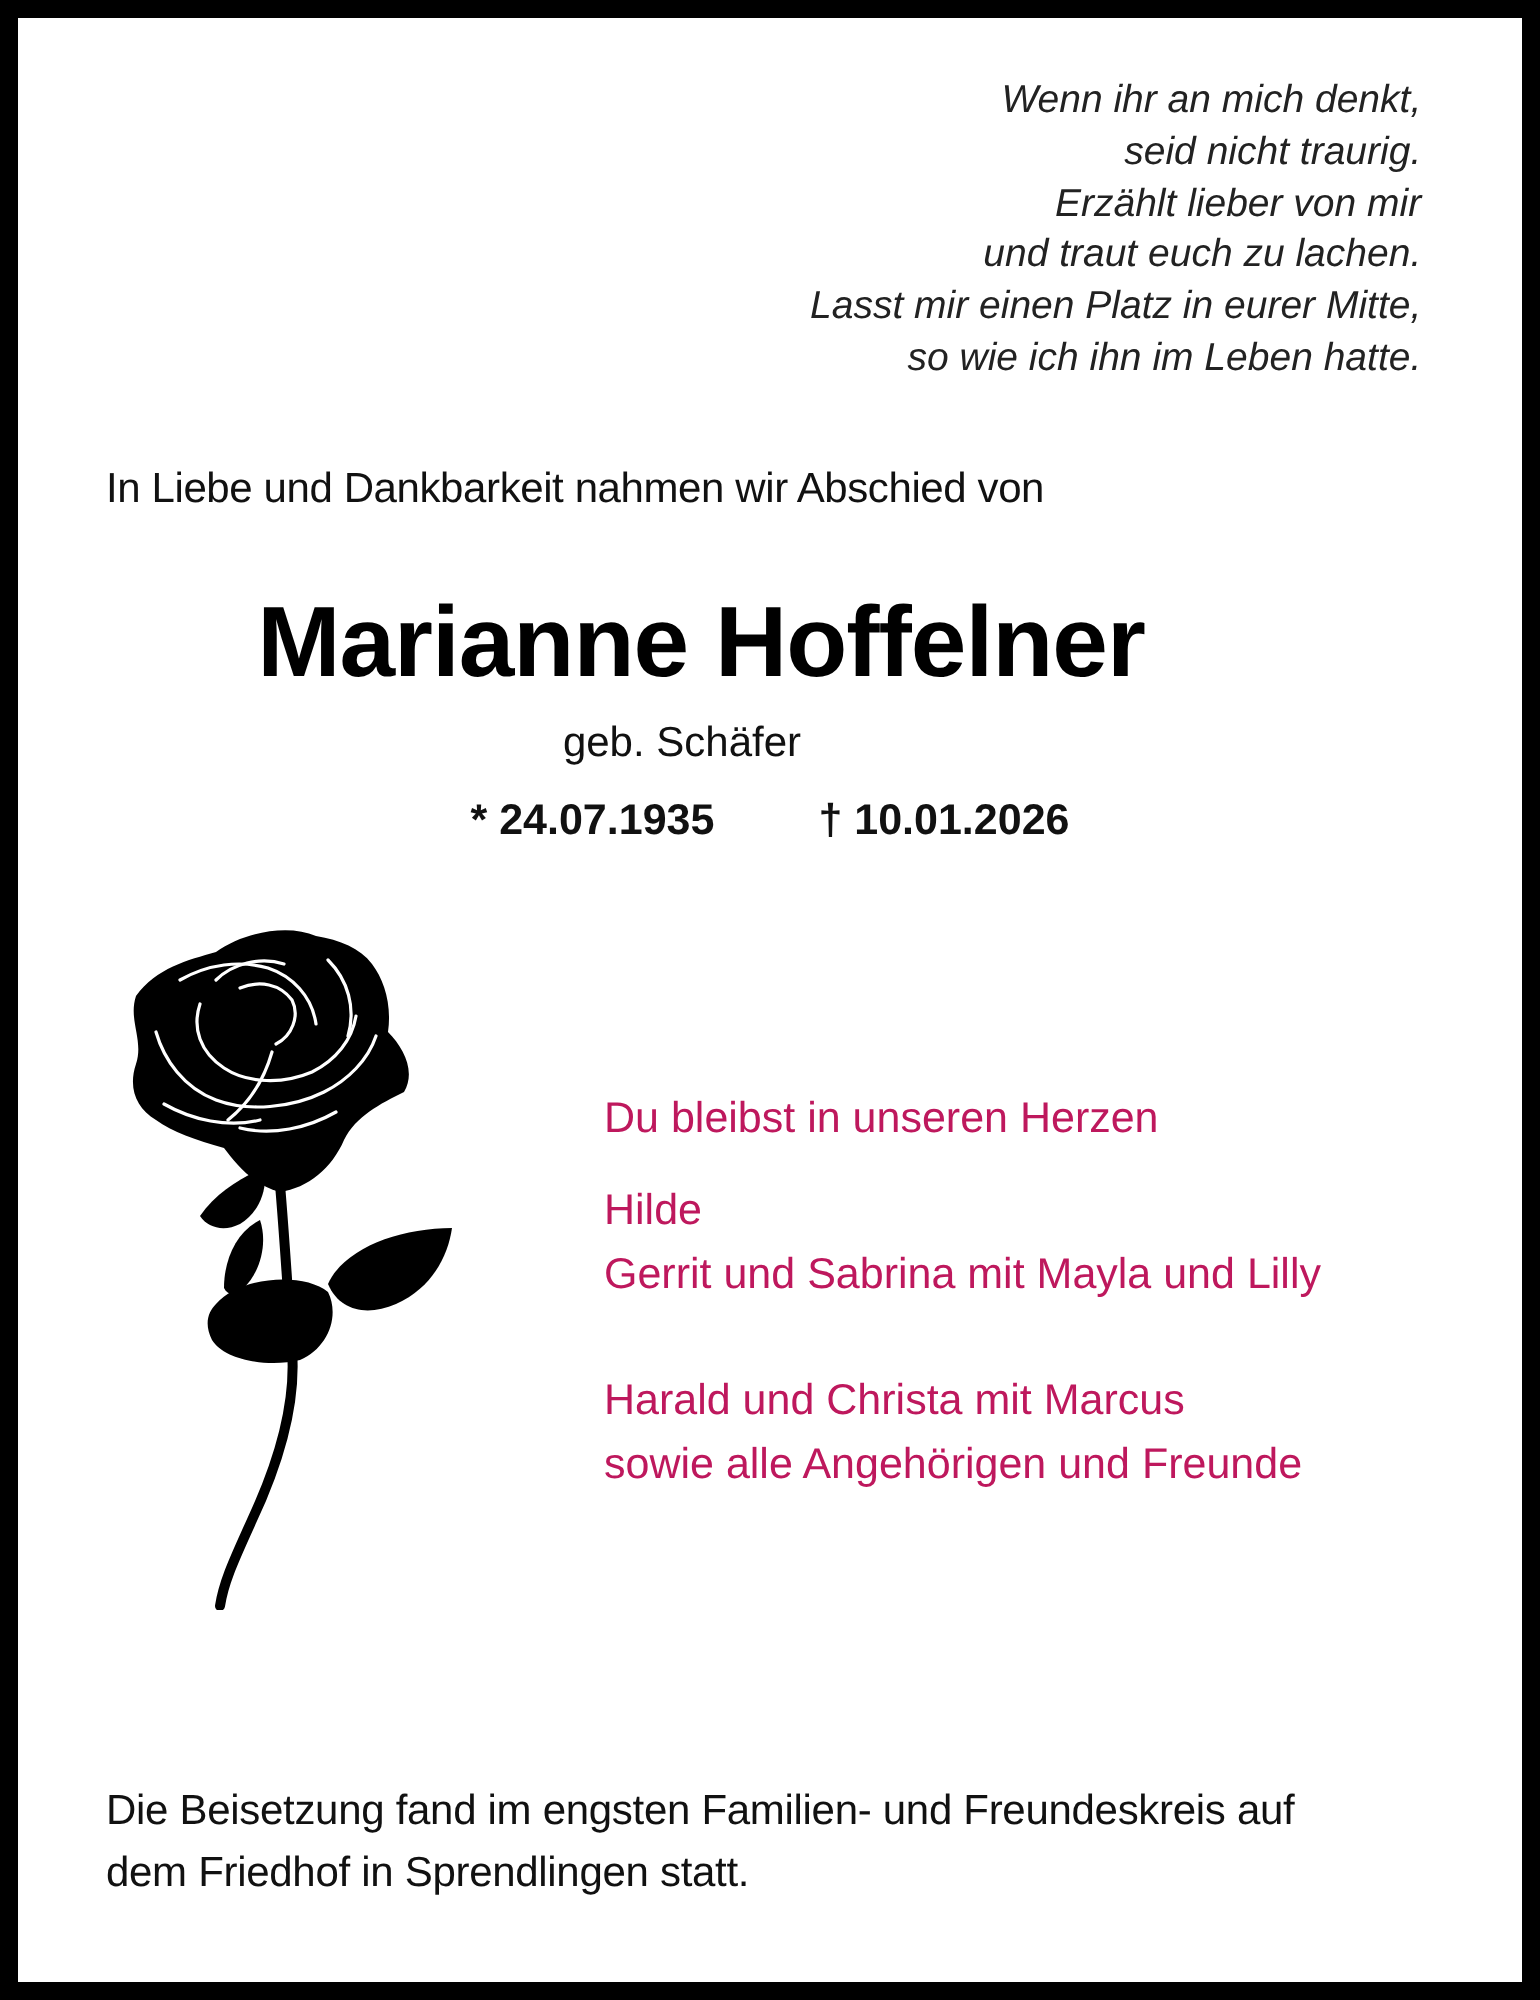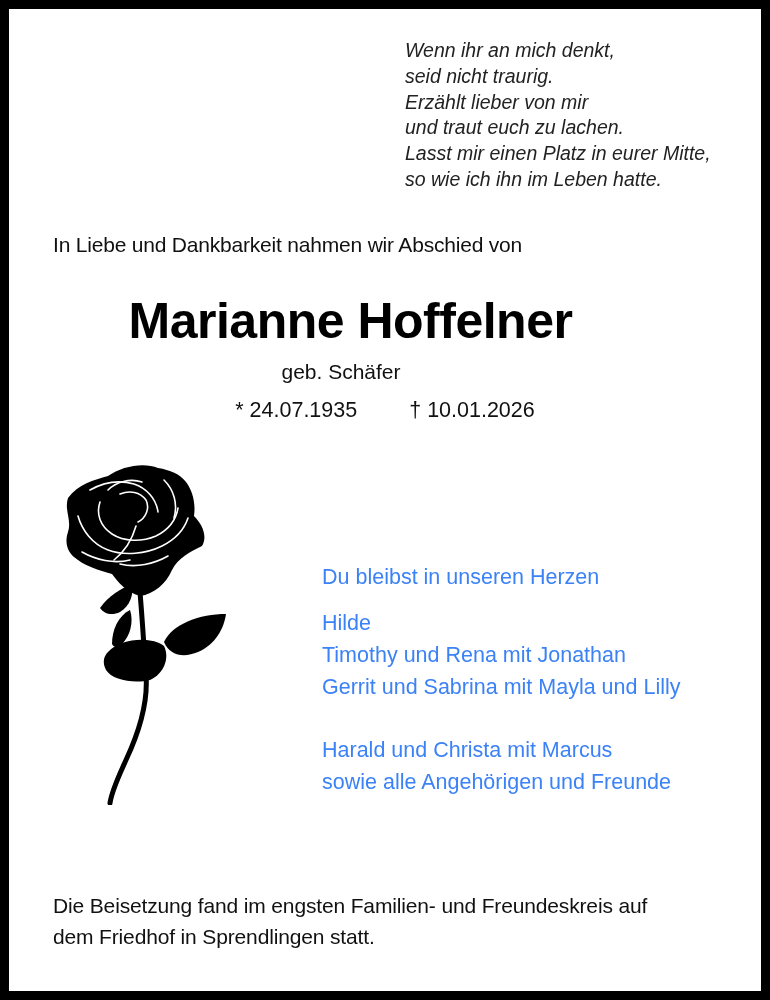--- a/index.html
+++ b/index.html
@@ -3,29 +3,29 @@
   <meta charset="utf-8">
   <style>
     html, body { margin: 0; padding: 0; background: #ffffff; }
     body { width: 770px; height: 1000px; position: relative; overflow: hidden; }
     .frame {
       position: absolute; left: 0; top: 0; width: 752px; height: 982px;
       border: 9px solid #000; background: #fff;
     }
     .txt { position: absolute; color: #111; font-family: "Liberation Sans", sans-serif; white-space: nowrap; }
     .poem { left: 405px; top: 38px; font-style: italic; font-size: 19.5px; line-height: 25.8px; color: #222; }
-    .poem div { white-space: nowrap; }
+    .poem div { white-space: nowrap; text-align: right; }
     .intro { left: 53px; top: 233px; font-size: 21px; letter-spacing: -0.2px; }
     .name { left: 0; width: 701px; text-align: center; top: 292px; font-size: 50px; font-weight: bold; letter-spacing: -0.5px; color: #000; }
     .born-name { left: 0; width: 682px; text-align: center; top: 360px; font-size: 21px; }
-    .dates { left: 0; width: 770px; top: 398px; font-size: 21.5px; text-align: center; }
+    .dates { left: 0; width: 770px; top: 398px; font-size: 21.5px; text-align: center; font-weight: bold; }
     .dates span { display: inline-block; }
     .dates .birth { margin-right: 52px; }
     .rose { position: absolute; left: 60px; top: 460px; width: 175px; height: 345px; }
-    .family { left: 302px; top: 561px; font-size: 21.5px; line-height: 32px; color: #3b82f6; margin-left: 20px; }
+    .family { left: 302px; top: 543px; font-size: 21.5px; line-height: 32px; color: #be185d; }
     .family .gap { height: 14px; }
     .family .gap2 { height: 31px; }
     .footer { left: 53px; top: 890px; font-size: 21px; line-height: 31px; letter-spacing: -0.15px; }
   </style>
 </head>
 <body>
 
 <div class="frame"></div>
 
 <div class="txt poem">
@@ -69,21 +69,20 @@
     <path d="M22 92 C 36 100, 54 104, 70 100"></path>
     <path d="M60 104 C 76 108, 94 104, 108 96"></path>
     <path d="M76 66 C 72 80, 64 92, 54 100"></path>
   </g>
 </svg>
 
 <div class="txt family">
   <div>Du bleibst in unseren Herzen</div>
   <div class="gap"></div>
   <div>Hilde</div>
-  <div>Timothy und Rena mit Jonathan</div>
   <div>Gerrit und Sabrina mit Mayla und Lilly</div>
   <div class="gap2"></div>
   <div>Harald und Christa mit Marcus</div>
   <div>sowie alle Angehörigen und Freunde</div>
 </div>
 
 <div class="txt footer">
   <div>Die Beisetzung fand im engsten Familien- und Freundeskreis auf</div>
   <div>dem Friedhof in Sprendlingen statt.</div>
 </div>

